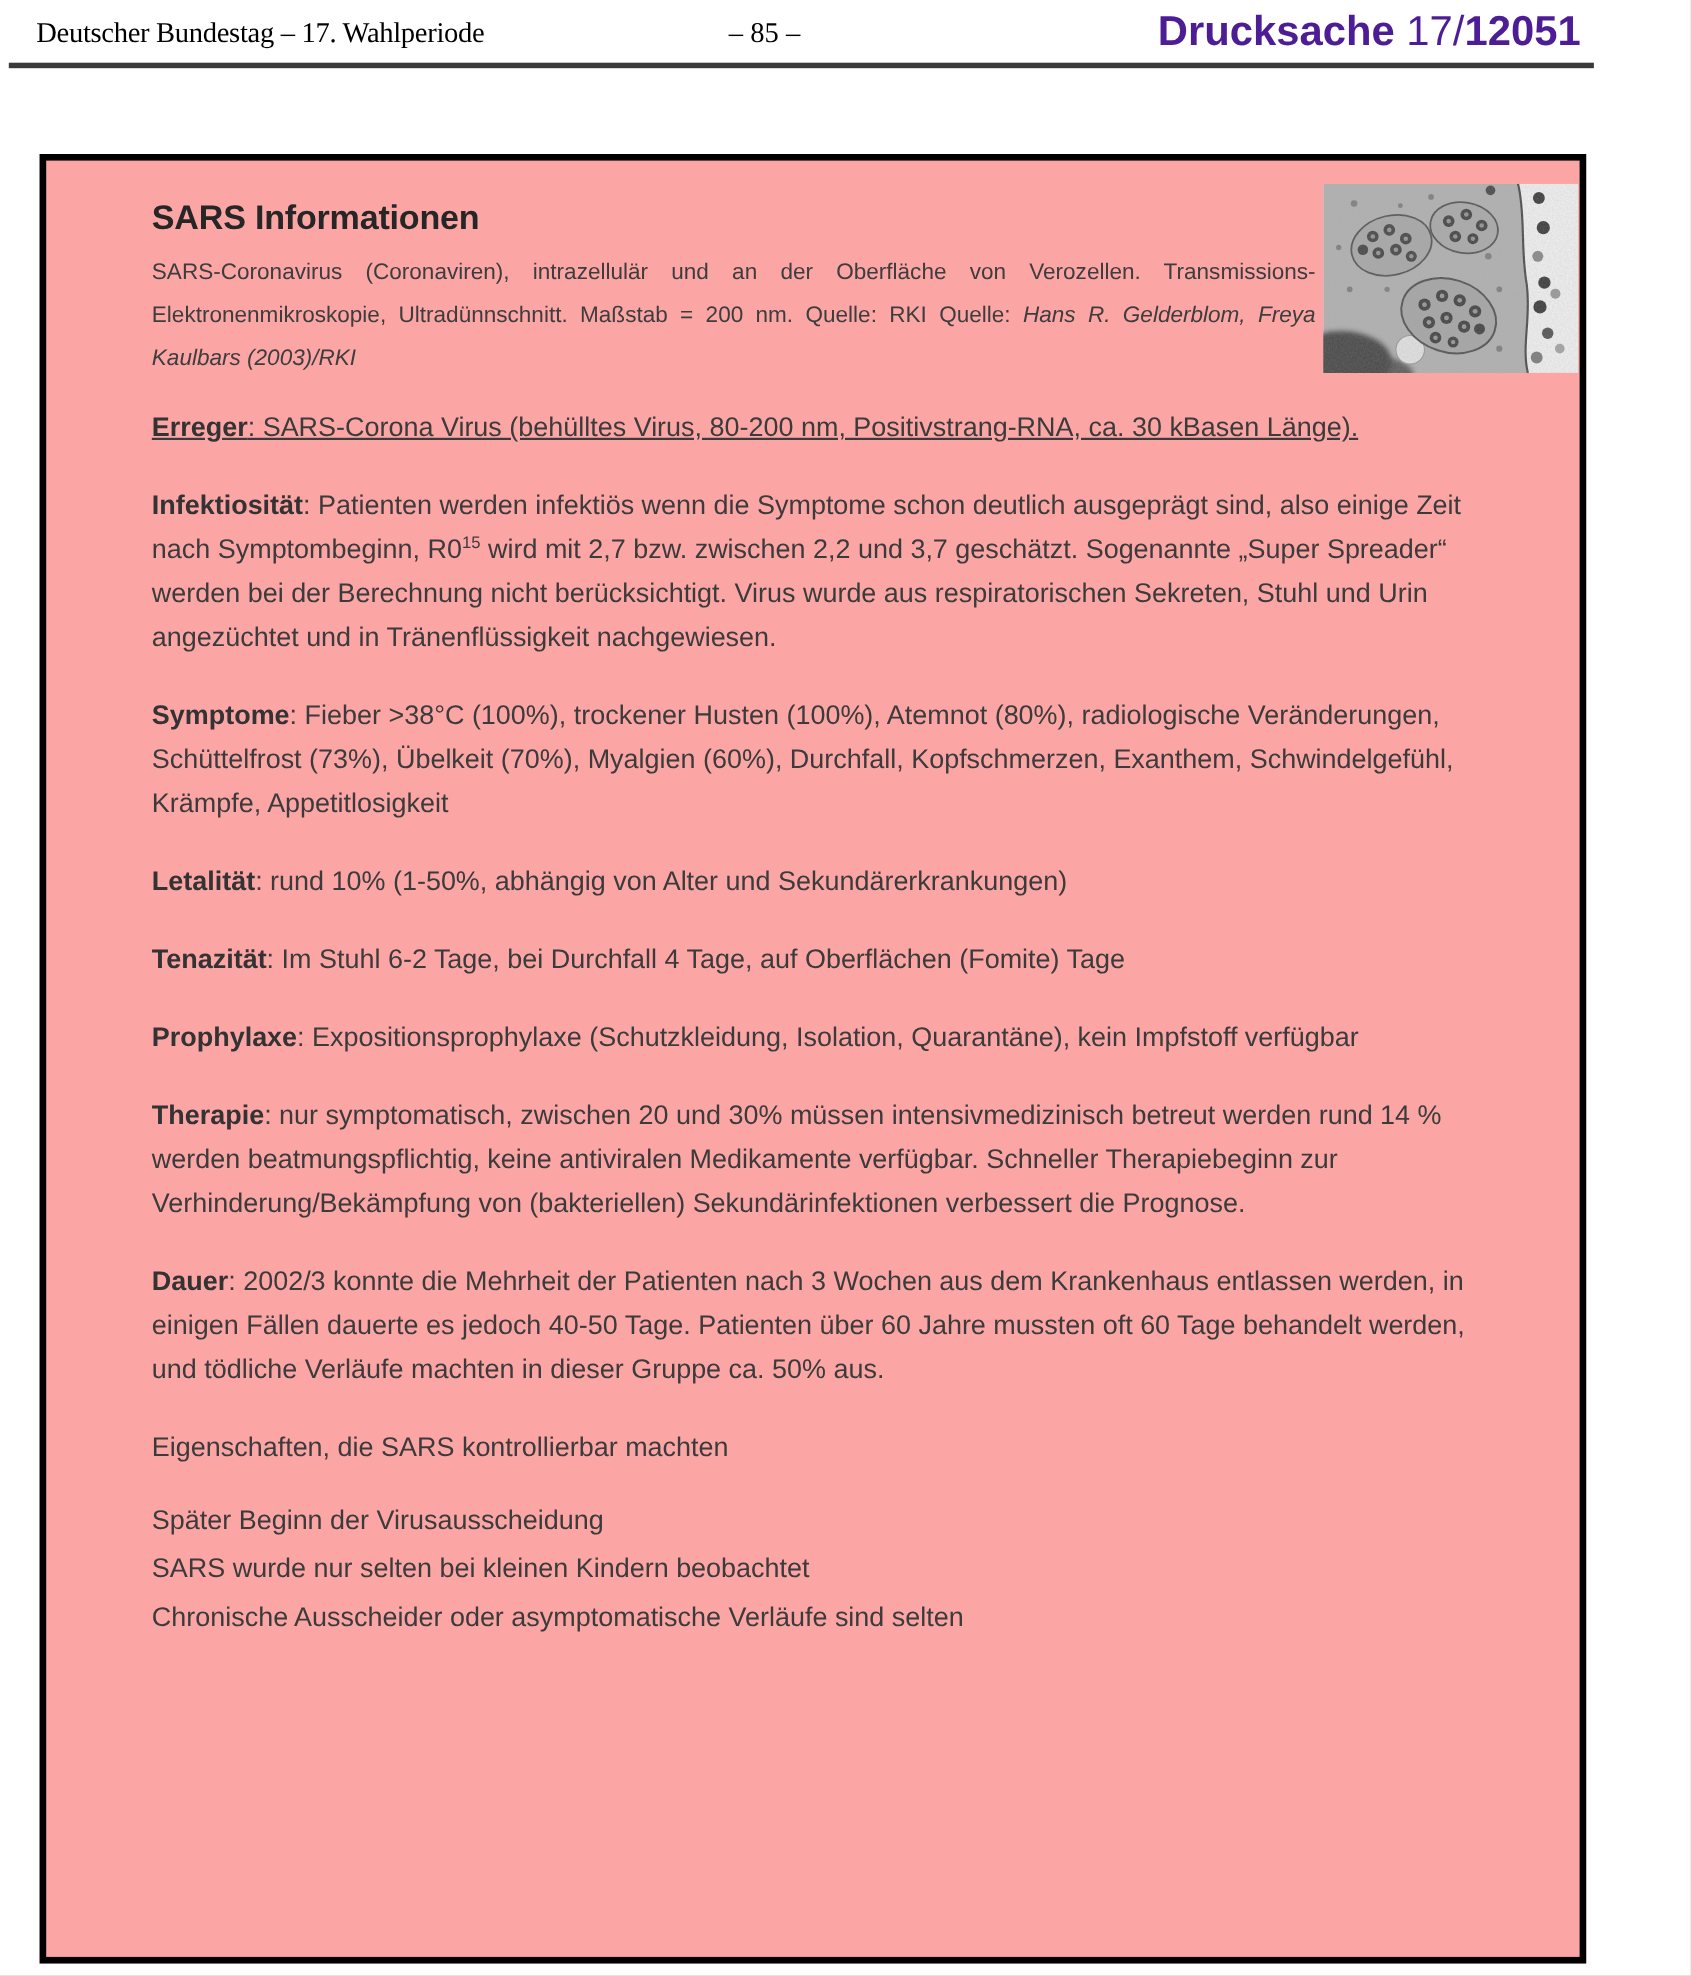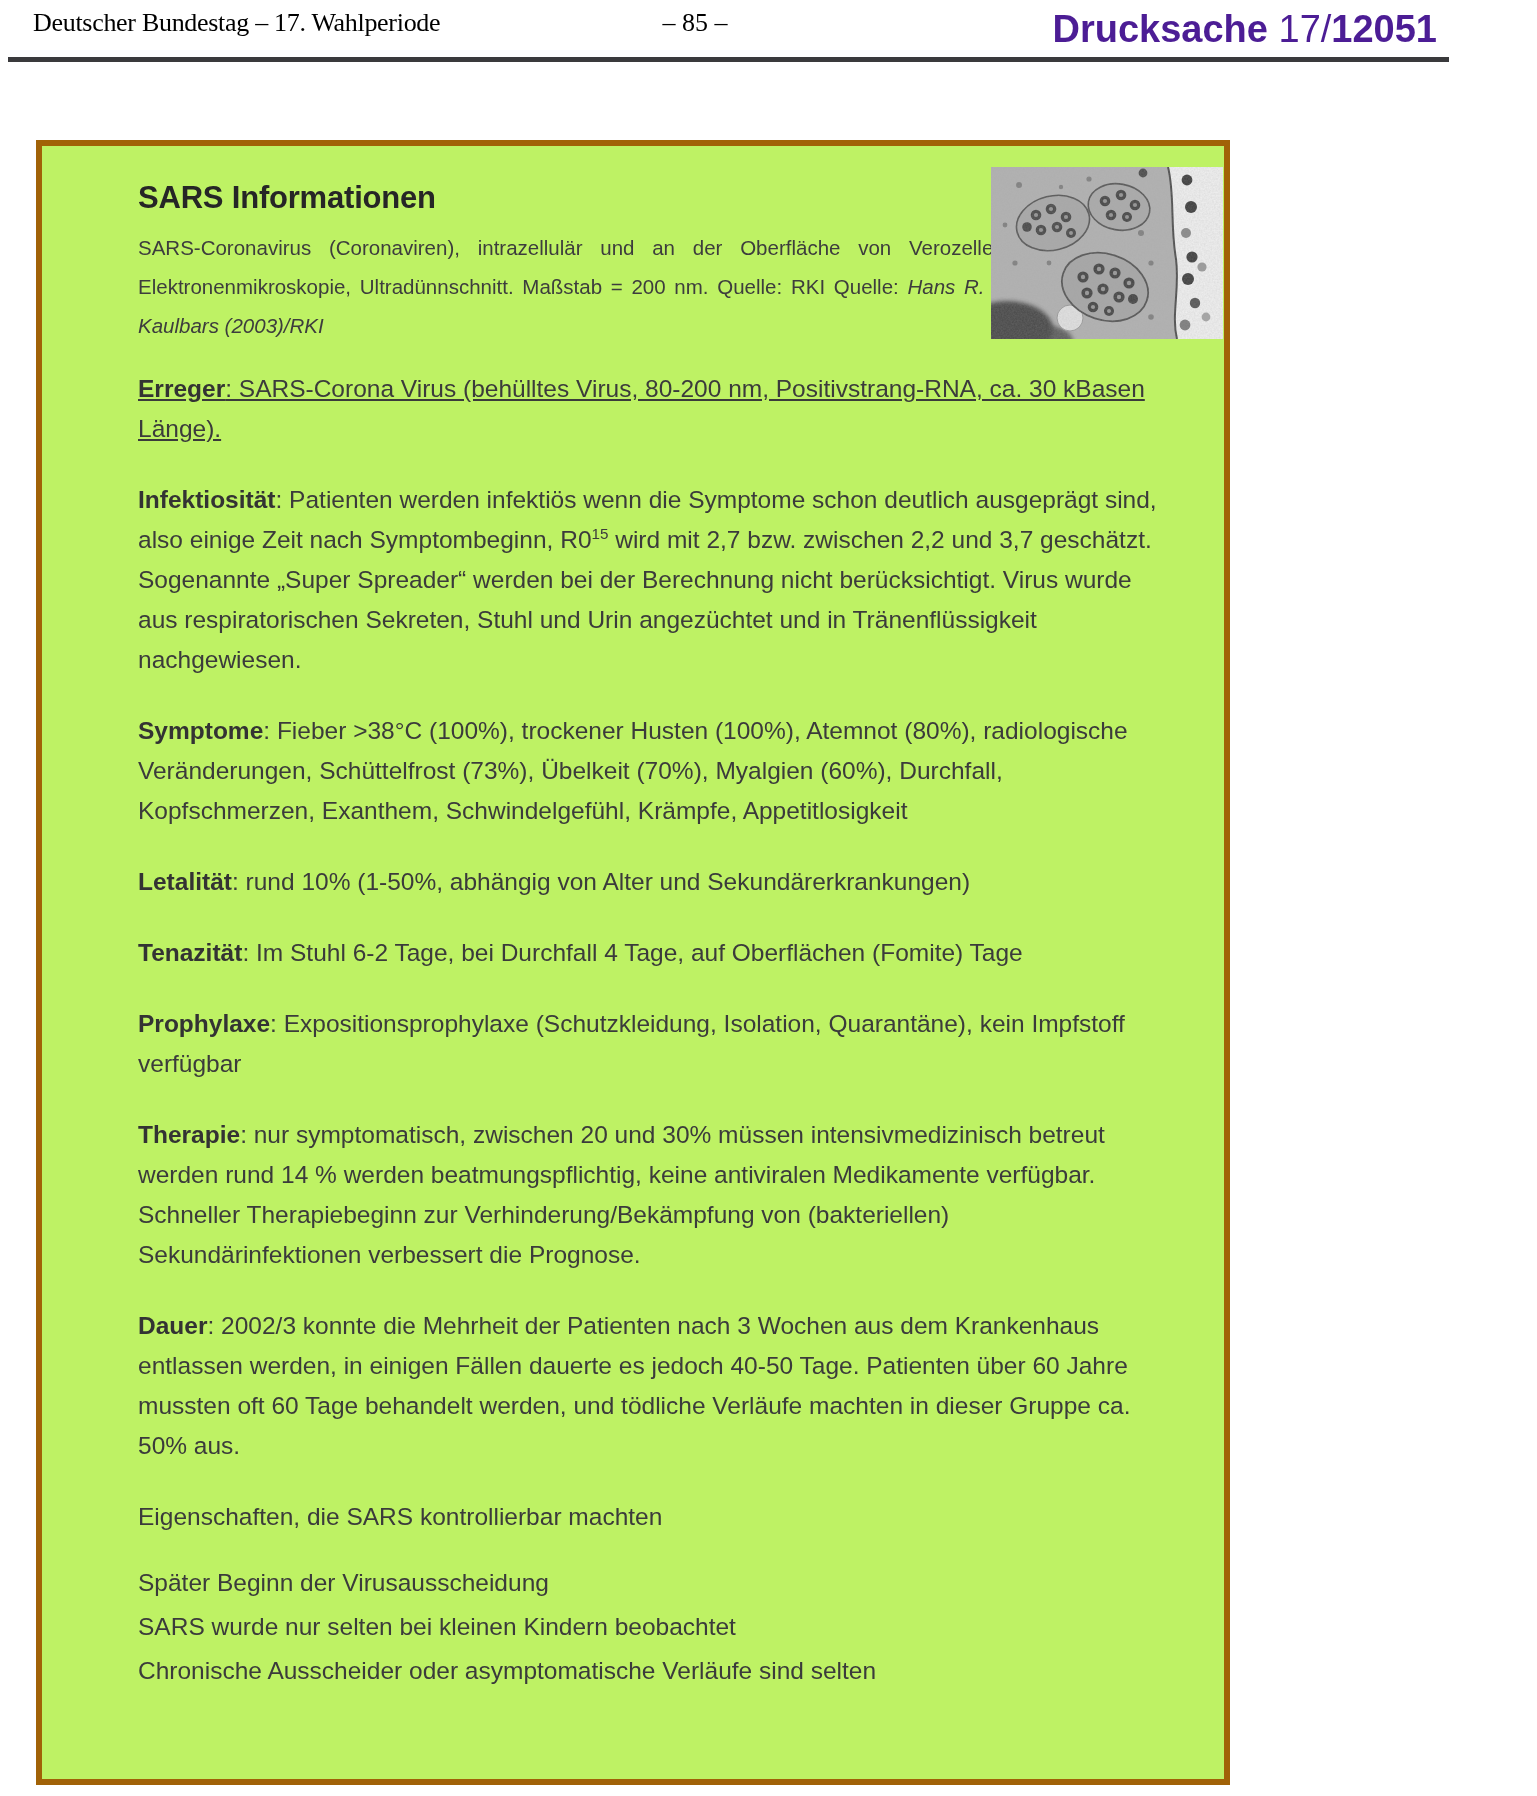--- a/index.html
+++ b/index.html
@@ -10,21 +10,21 @@
     color:#3b3b3b;
     position:relative;
     overflow:hidden;
   }
 
   
   .page-header{
     position:absolute;left:0;top:0;width:1537px;
   }
   .page-header-row{
-    display:flex;align-items:flex-start;
+    display:flex;align-items:center;
     padding:8px 100px 0 33px;
   }
   .ph-left{
     flex:1;
     font-family:"Liberation Serif", serif;
     font-size:26px;color:#000;
     letter-spacing:-0.3px;
   }
   .ph-center{
     font-family:"Liberation Serif", serif;
@@ -40,24 +40,24 @@
   .ph-right .n{font-weight:400;}
   .header-rule{
     margin:6px 88px 0 8px;
     height:5px;background:#3a3a3c;
   }
 
   
   .article-box{
     position:absolute;
     left:36px;top:140px;
-    width:1194px;height:1645px;
+    width:1406px;height:1645px;
     box-sizing:border-box;
-    border:6px solid #a16207;
-    background:#bef264;
+    border:6px solid #000000;
+    background:#fca5a5;
   }
   .article-inner{
     position:relative;
     box-sizing:border-box;
     width:100%;height:100%;
     padding:30px 58px 0 96px;
   }
 
   .article-title{
     margin:0;

